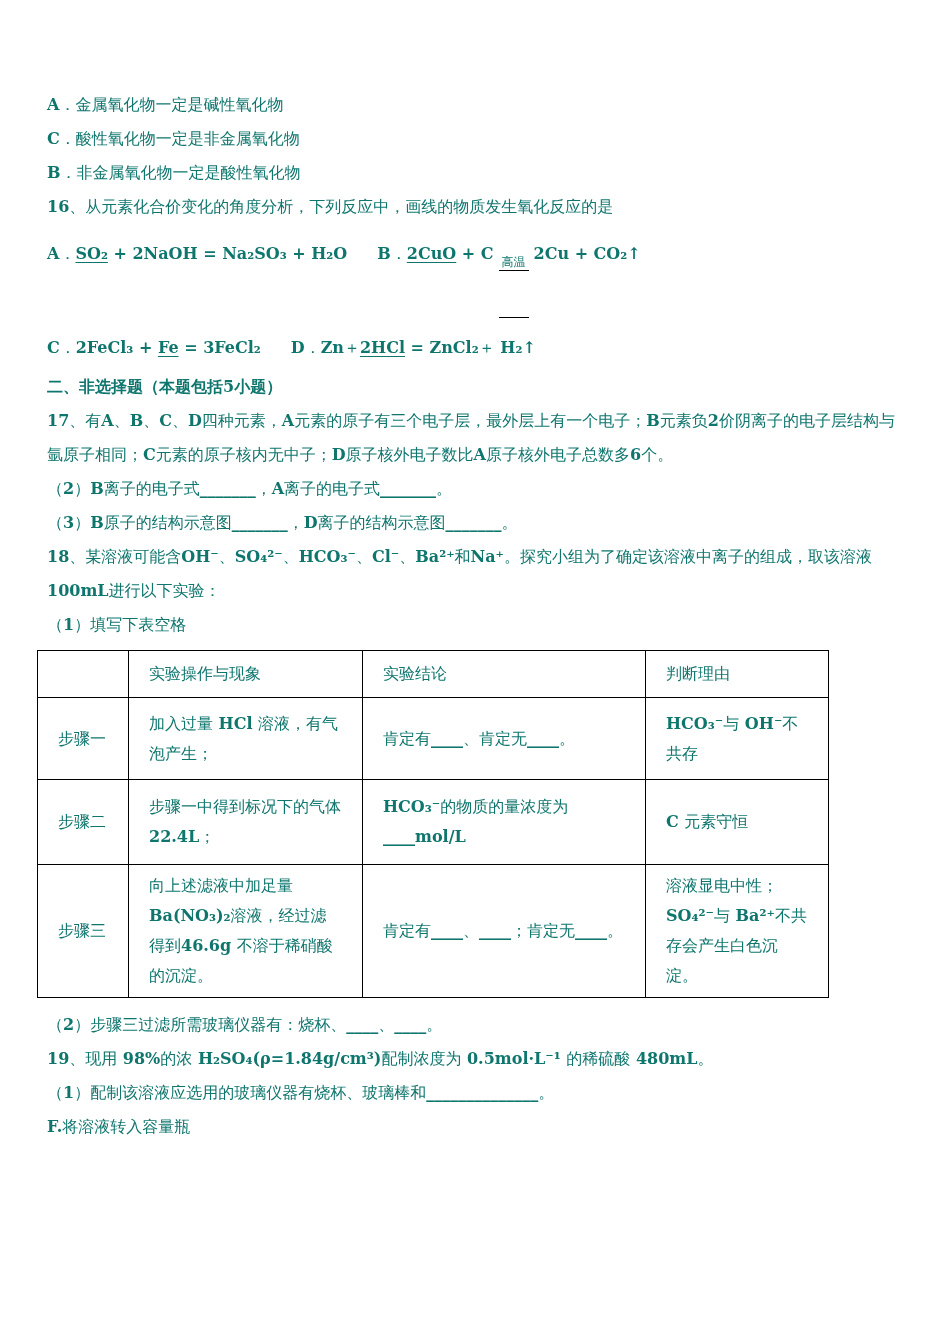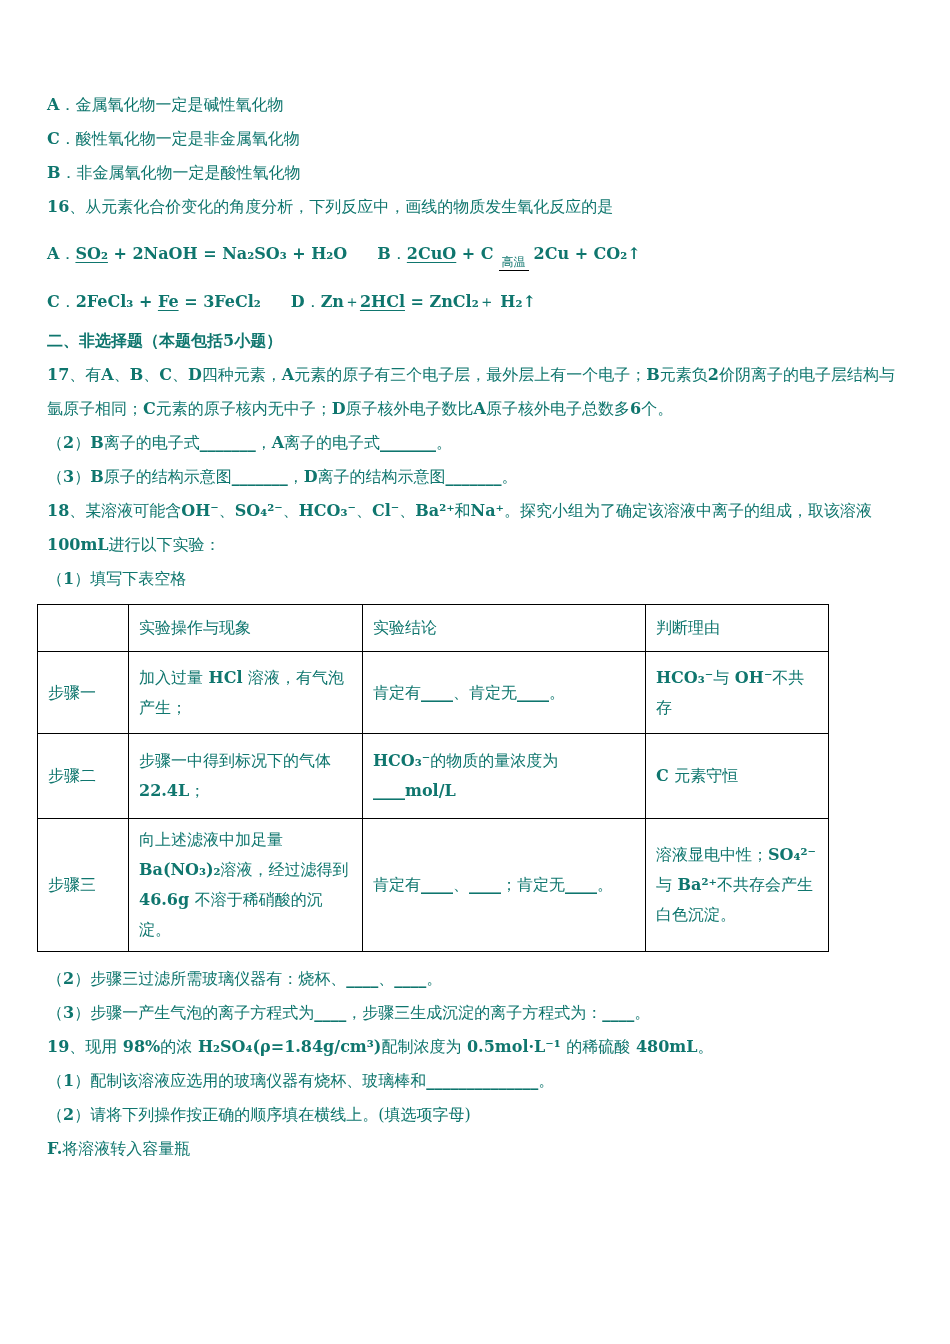--- a/index.html
+++ b/index.html
@@ -18,40 +18,41 @@
   p.line { line-height: 34px; }
   p.prewrap { white-space: pre-wrap; }
   .heading { font-weight: bold; }
   b { font-weight: bold; }
   .u { text-decoration: underline; text-underline-offset: 3px; }
   .eq-line { line-height: 36px; margin: 12px 0 4px 0; }
   .opt { margin-right: 30px; white-space: nowrap; }
   
   .cond {
     display: inline-flex;
-    flex-direction: row;
+    flex-direction: column;
     align-items: center;
     vertical-align: -7px;
     margin: 0 5px;
+    gap: 44px;
   }
   .cond-top {
     font-size: 12px;
     line-height: 14px;
     border-bottom: 1.5px solid #000;
     padding: 0 3px 1px 3px;
   }
   .cond-bar { width: 100%; height: 3px; border-bottom: 1.5px solid #000; }
   table.exp {
     border-collapse: collapse;
     table-layout: fixed;
     margin: 8px 0 10px -10px;
   }
   table.exp th, table.exp td {
     border: 1px solid #000;
-    padding: 6px 10px;
+    padding: 6px 20px;
     vertical-align: middle;
     text-align: left;
     font-weight: normal;
     line-height: 30px;
     overflow: hidden;
   }
 </style>
 </head>
 <body>
 
@@ -112,20 +113,18 @@
     <tr style="height:118px">
       <td>步骤三</td>
       <td>向上述滤液中加足量<b>Ba(NO₃)₂</b>溶液，经过滤得到<b>46.6g </b>不溶于稀硝酸的沉淀。</td>
       <td>肯定有<b>____</b>、<b>____</b>；肯定无<b>____</b>。</td>
       <td>溶液显电中性；<b>SO₄²⁻</b>与<b> Ba²⁺</b>不共存会产生白色沉淀。</td>
     </tr>
   </tbody>
     </table>
 
   <p class="line">（<b>2</b>）步骤三过滤所需玻璃仪器有：烧杯、<b>____</b>、<b>____</b>。</p>
-  <p class="line">（<b>3</b>）步骤一产生气泡的离子方程式为<b>____</b>，步骤三生成沉淀的离子方程式为：<b>____</b>。</p>
 
   <p class="line"><b>19</b>、现用<b> 98%</b>的浓<b> H₂SO₄(ρ=1.84g/cm³)</b>配制浓度为<b> 0.5mol·L⁻¹ </b>的稀硫酸<b> 480mL</b>。</p>
   <p class="line">（<b>1</b>）配制该溶液应选用的玻璃仪器有烧杯、玻璃棒和<b>______________</b>。</p>
-  <p class="line">（<b>2</b>）请将下列操作按正确的顺序填在横线上。(填选项字母)</p>
   <p class="line"><b>F.</b>将溶液转入容量瓶</p>
 
 </div>
 
 </body></html>

